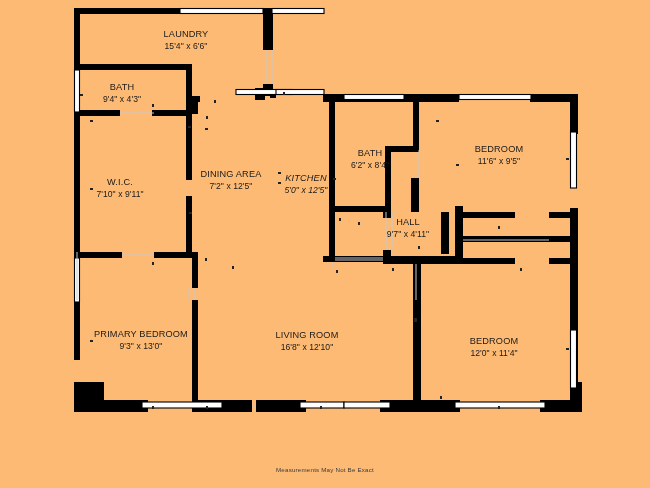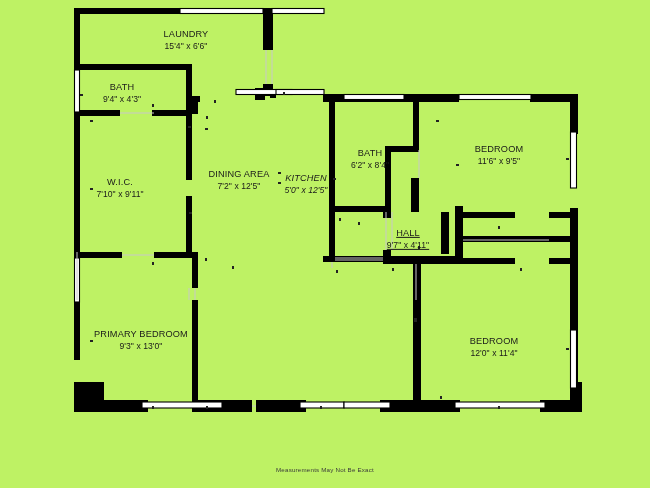--- a/index.html
+++ b/index.html
@@ -12,21 +12,21 @@
     height: 488px;
     position: relative;
     font-family: "Liberation Sans", sans-serif;
     overflow: hidden;
   }
   #floorplan-stage {
     position: absolute;
     left: 0; top: 0;
     width: 650px;
     height: 488px;
-    background: #bef264;
+    background: #fdba74;
   }
   #plan-svg {
     position: absolute;
     left: 0; top: 0;
     width: 650px;
     height: 488px;
     display: block;
   }
   .room-label {
     position: absolute;
@@ -239,50 +239,54 @@
   <div class="room-label" style="left:122px; top:93px;">
     <span class="room-name">BATH</span>
     <span class="room-dims">9'4" x 4'3"</span>
   </div>
 
   <div class="room-label" style="left:120px; top:188px;">
     <span class="room-name">W.I.C.</span>
     <span class="room-dims">7'10" x 9'11"</span>
   </div>
 
-  <div class="room-label" style="left:239px; top:180px;">
+  <div class="room-label" style="left:231px; top:180px;">
     <span class="room-name">DINING AREA</span>
     <span class="room-dims">7'2" x 12'5"</span>
   </div>
 
   <div class="room-label" style="left:306px; top:184px;font-style:italic;">
     <span class="room-name">KITCHEN</span>
     <span class="room-dims">5'0" x 12'5"</span>
   </div>
 
   <div class="room-label" style="left:370px; top:159px;">
     <span class="room-name">BATH</span>
     <span class="room-dims">6'2" x 8'4"</span>
   </div>
 
   <div class="room-label" style="left:499px; top:155px;">
     <span class="room-name">BEDROOM</span>
     <span class="room-dims">11'6" x 9'5"</span>
   </div>
 
-  <div class="room-label" style="left:408px; top:239px;text-decoration:underline;">
+  <div class="room-label" style="left:408px; top:228px;">
     <span class="room-name">HALL</span>
     <span class="room-dims">9'7" x 4'11"</span>
   </div>
 
   <div class="room-label" style="left:141px; top:340px;">
     <span class="room-name">PRIMARY BEDROOM</span>
     <span class="room-dims">9'3" x 13'0"</span>
   </div>
 
+  <div class="room-label" style="left:307px; top:341px;">
+    <span class="room-name">LIVING ROOM</span>
+    <span class="room-dims">16'8" x 12'10"</span>
+  </div>
 
   <div class="room-label" style="left:494px; top:347px;">
     <span class="room-name">BEDROOM</span>
     <span class="room-dims">12'0" x 11'4"</span>
   </div>
 
   <div id="disclaimer">Measurements May Not Be Exact</div>
 </div>
 
 </body></html>

